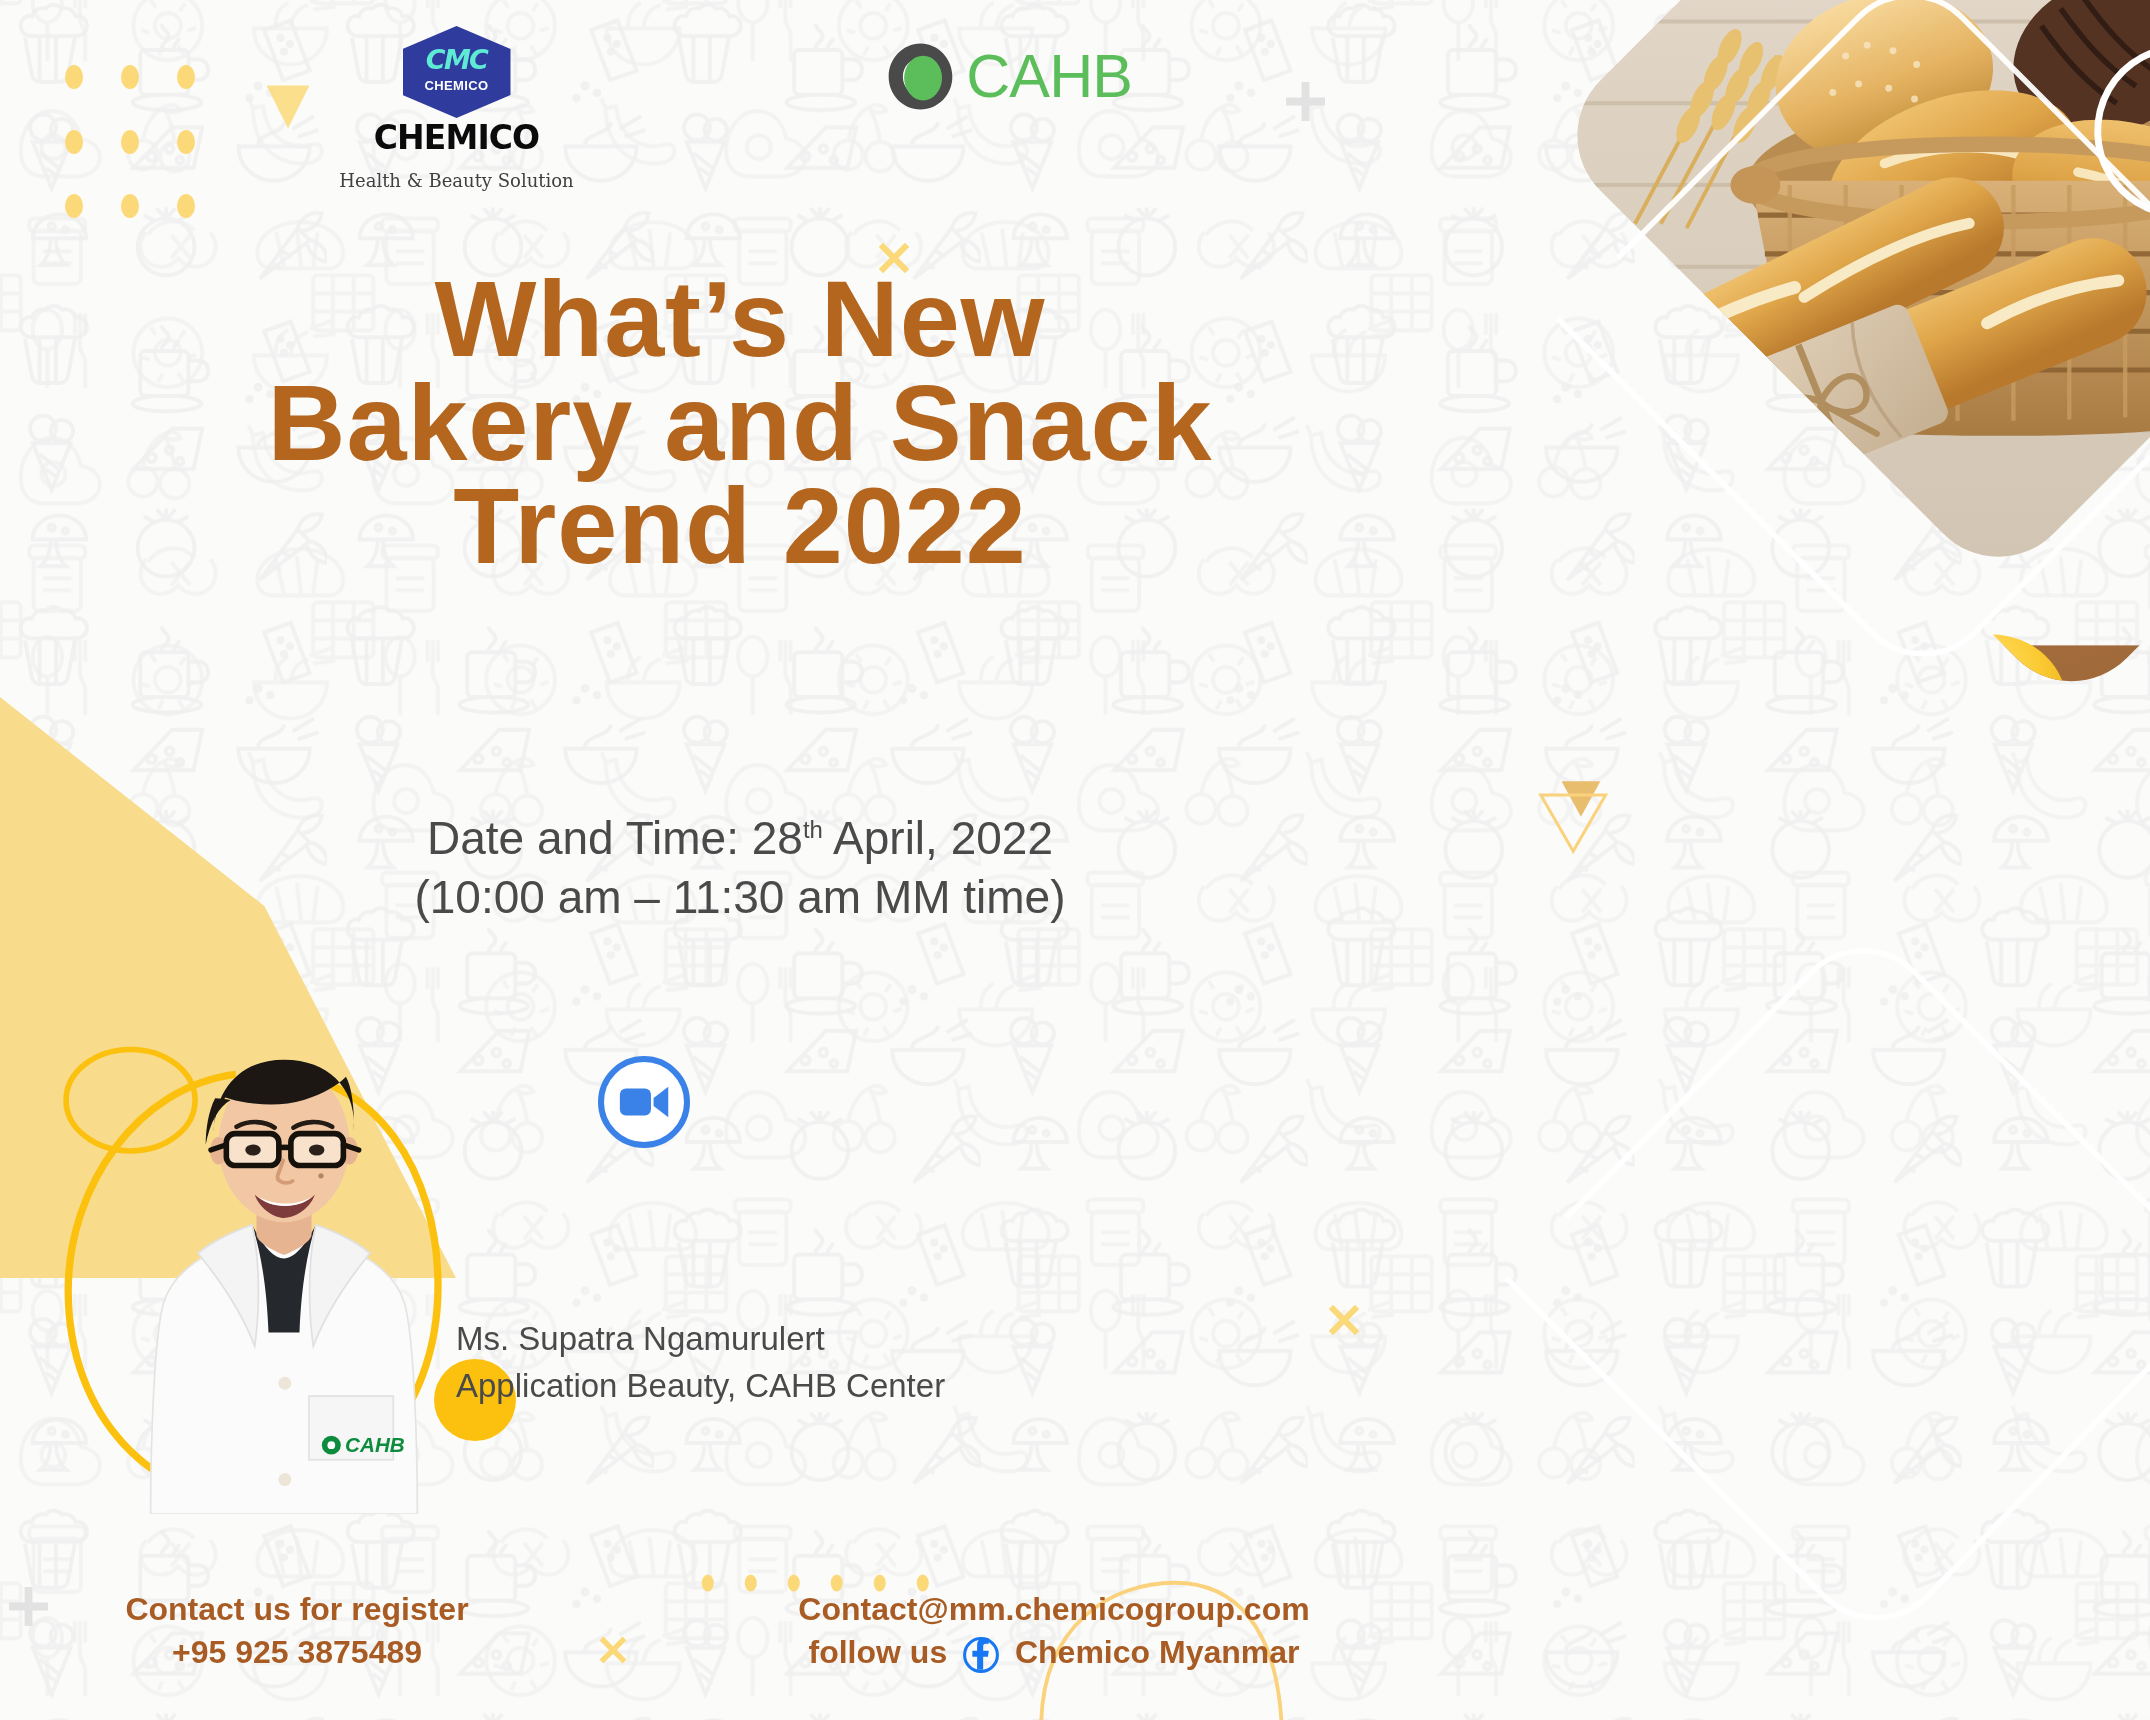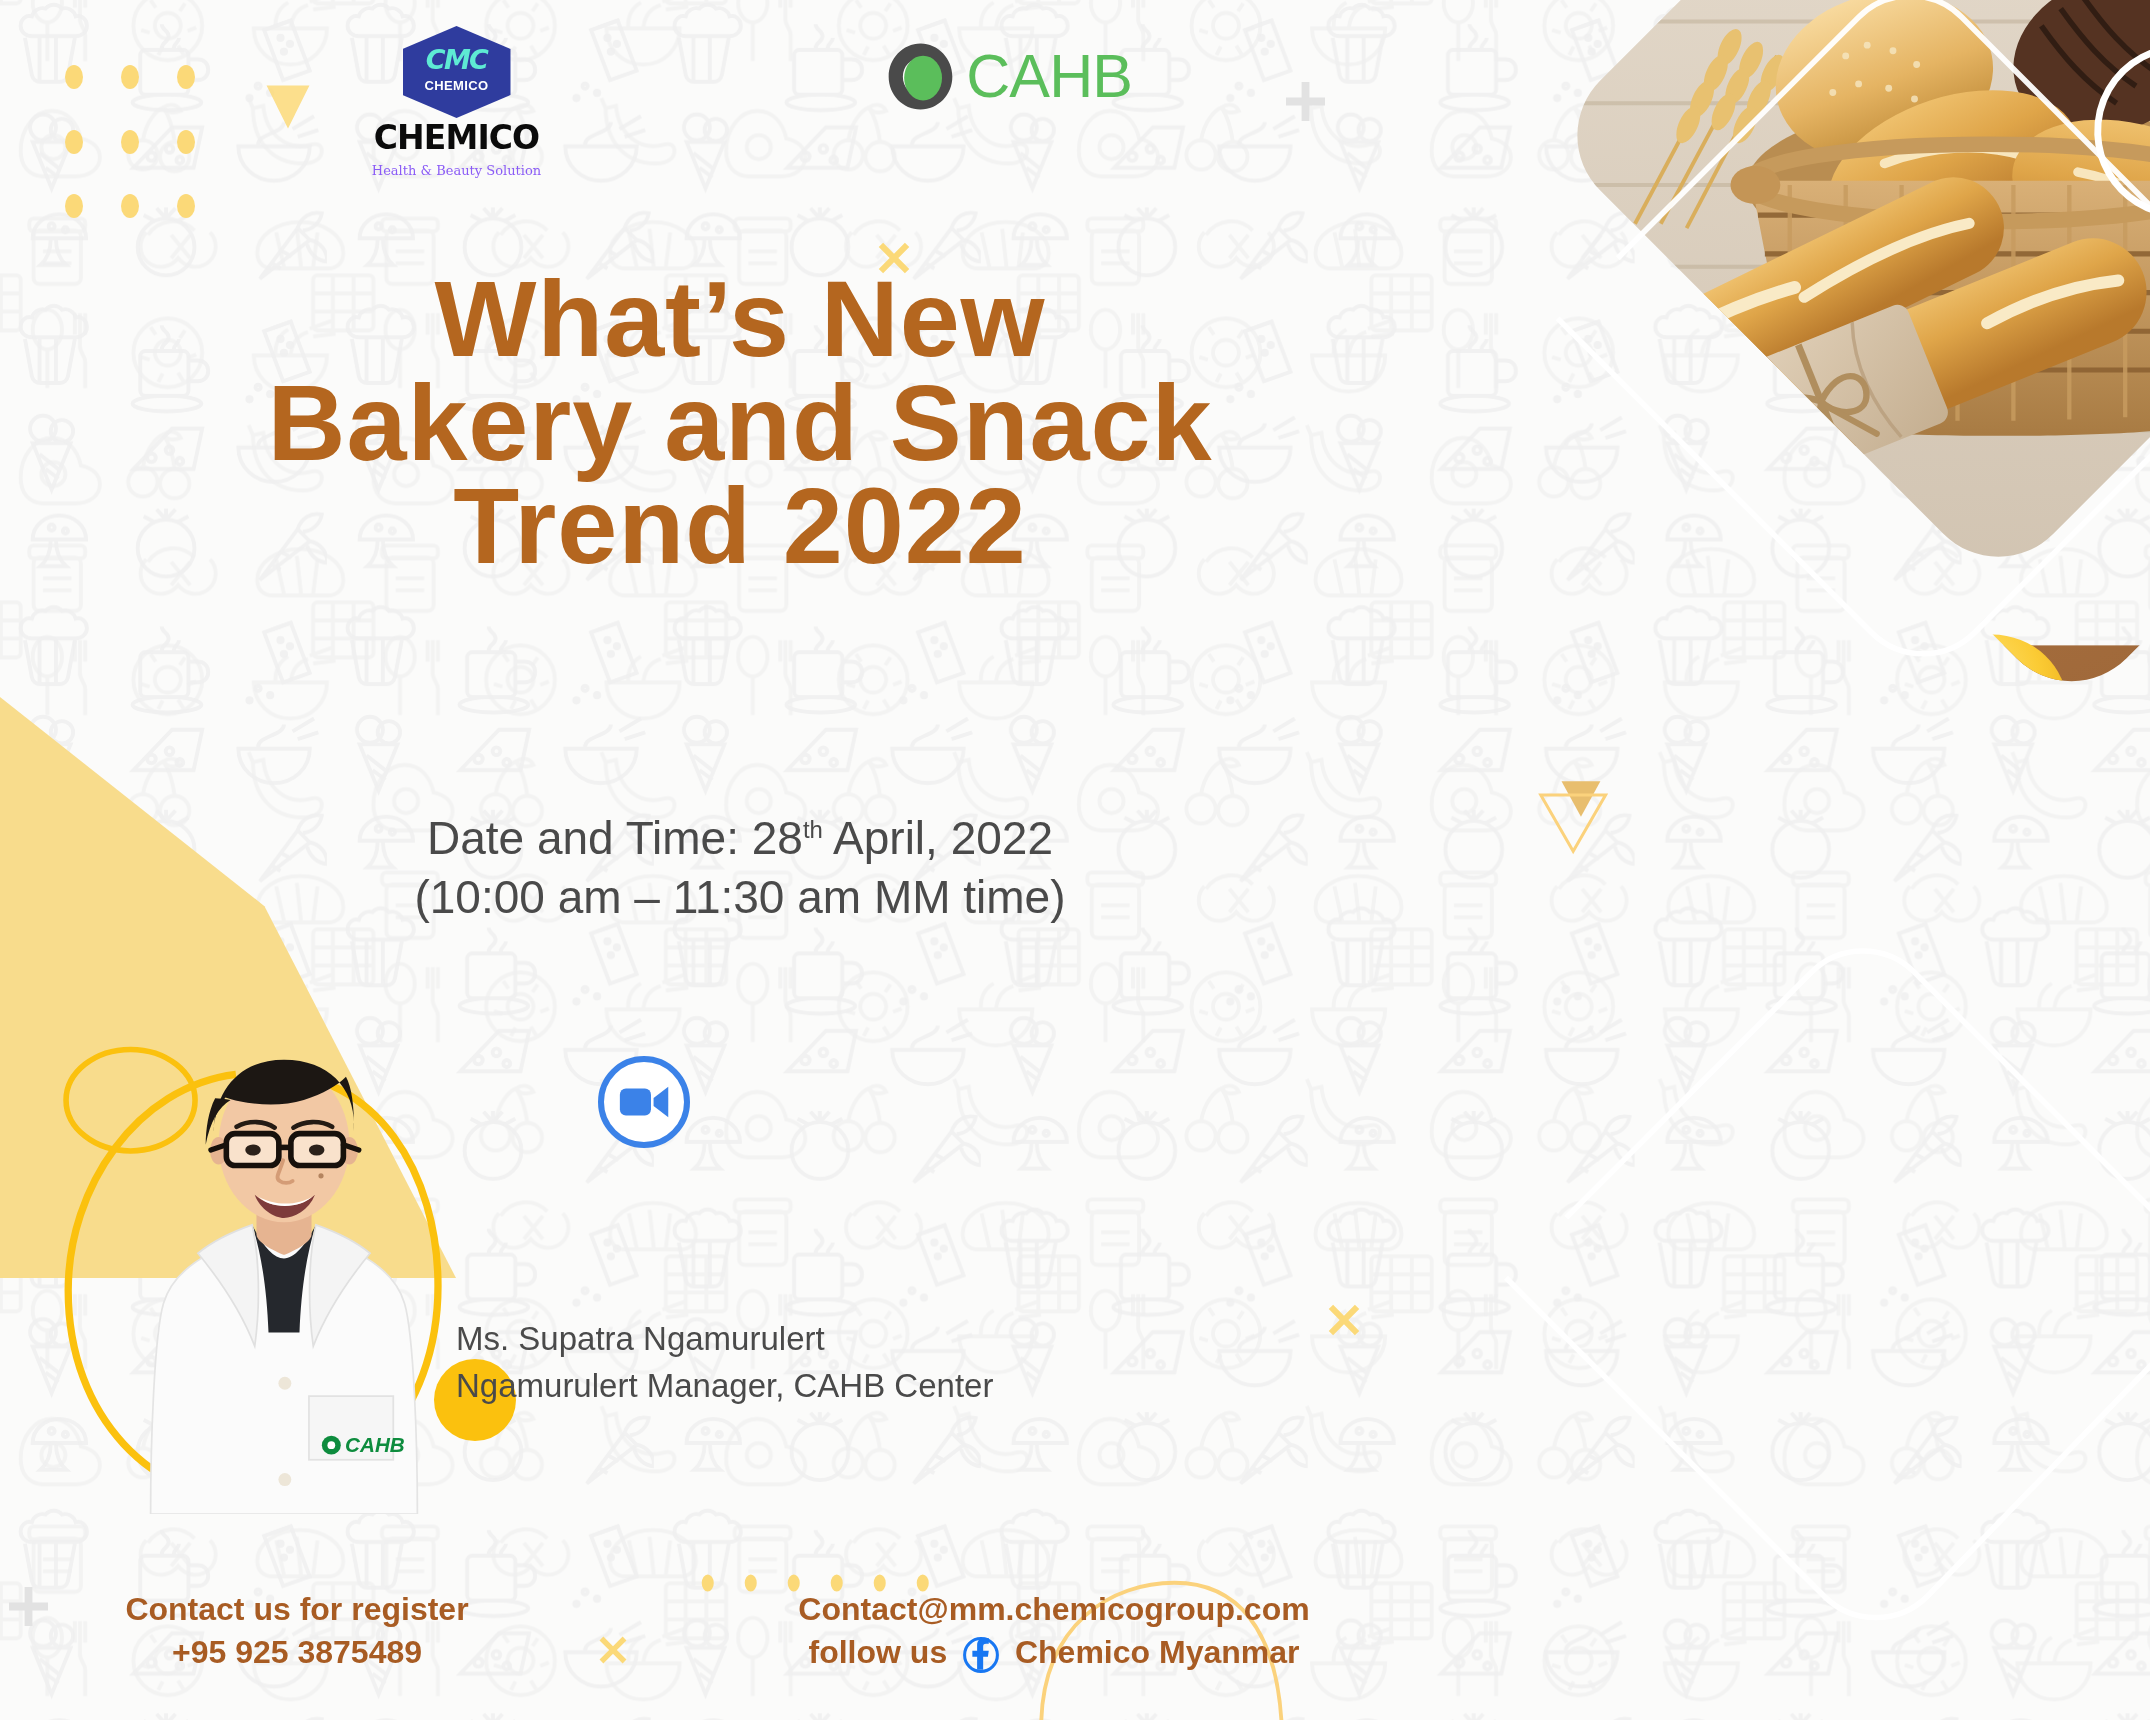--- a/index.html
+++ b/index.html
@@ -50,21 +50,21 @@
   }
   .hex .hex-sub {
     position:absolute; left:0; right:0; top:52px;
     color:#fff; font-weight:bold; font-size:13px; letter-spacing:0.4px;
   }
   .chemico-word {
     font-size:33px; font-weight:bold; color:#0B0B0B; letter-spacing:-0.9px;
     line-height:1; margin-top:2.6px; font-family:"DejaVu Sans", sans-serif;
   }
   .chemico-tag {
-    font-size:13px; color:#8b5cf6; margin-top:9px;
+    font-size:18px; color:#404040; margin-top:16px;
     font-family:"DejaVu Serif", serif;
   }
 
   .cahb-logo { position:absolute; left:886px; top:15px; display:flex; align-items:center; gap:11.2px; }
   .cahb-mark { width:69px; height:71px; position:relative; }
   .cahb-word { font-size:61px; color:#5BBE5B; font-weight:400; letter-spacing:-0.9px; line-height:1;
                font-family:"Liberation Sans", sans-serif; }
 
   
   .title {
@@ -450,21 +450,21 @@
       <path d="M300 352c36 22 92 22 126 0-16 14-36 22-64 22s-46-8-62-22z" fill="#FFFFFF"></path>
 
       <circle cx="446" cy="304" r="6" fill="#B4845F"></circle>
     </svg>
   </div>
 
   <div class="yellow-dot"></div>
 
   <div class="speaker-text">
     <div>Ms. Supatra Ngamurulert</div>
-    <div>Ngamurulert Manager, CAHB Center</div>
+    <div>Application Beauty, CAHB Center</div>
   </div>
 
   <div class="footer">
     <div class="footer-left">
       <div>Contact us for register</div>
       <div>+95 925 3875489</div>
     </div>
     <div class="footer-right">
       <div>Contact@mm.chemicogroup.com</div>
       <div>

